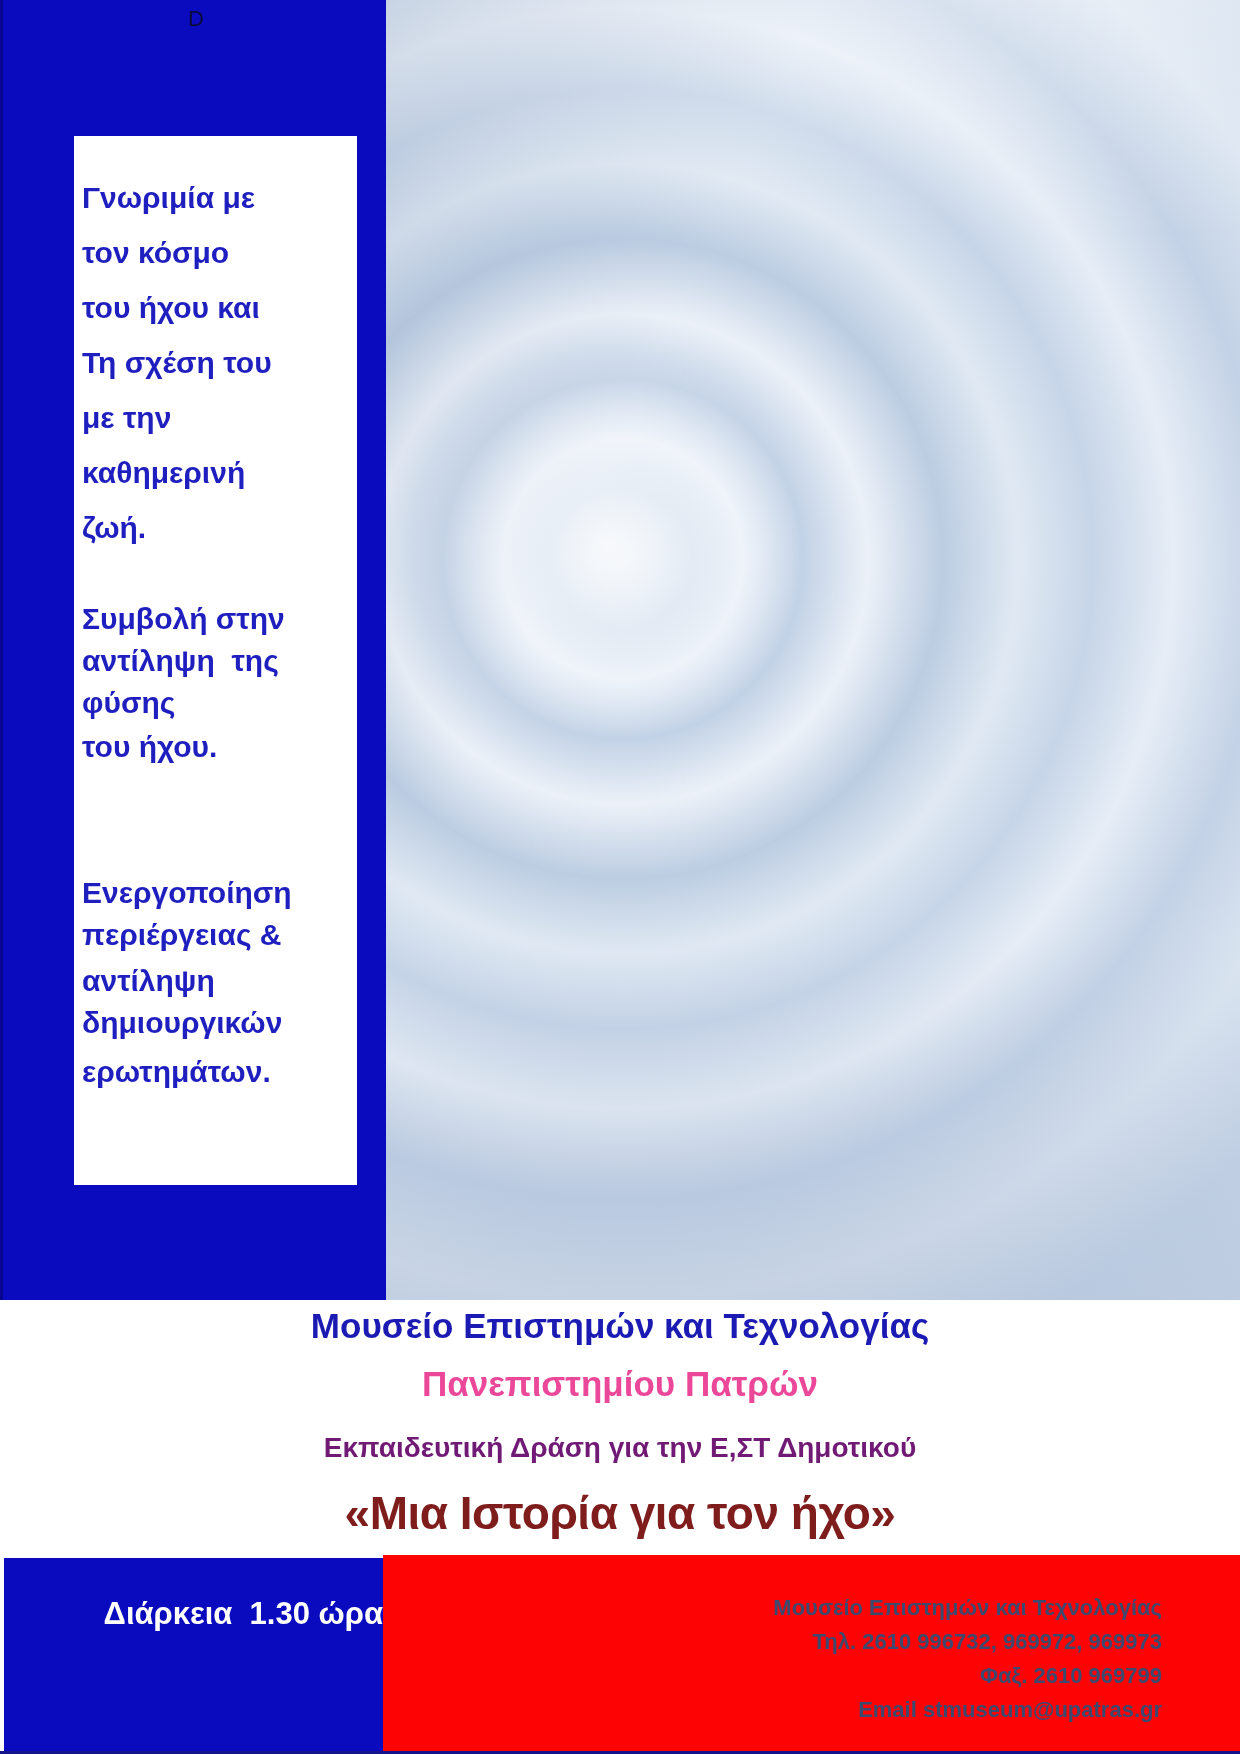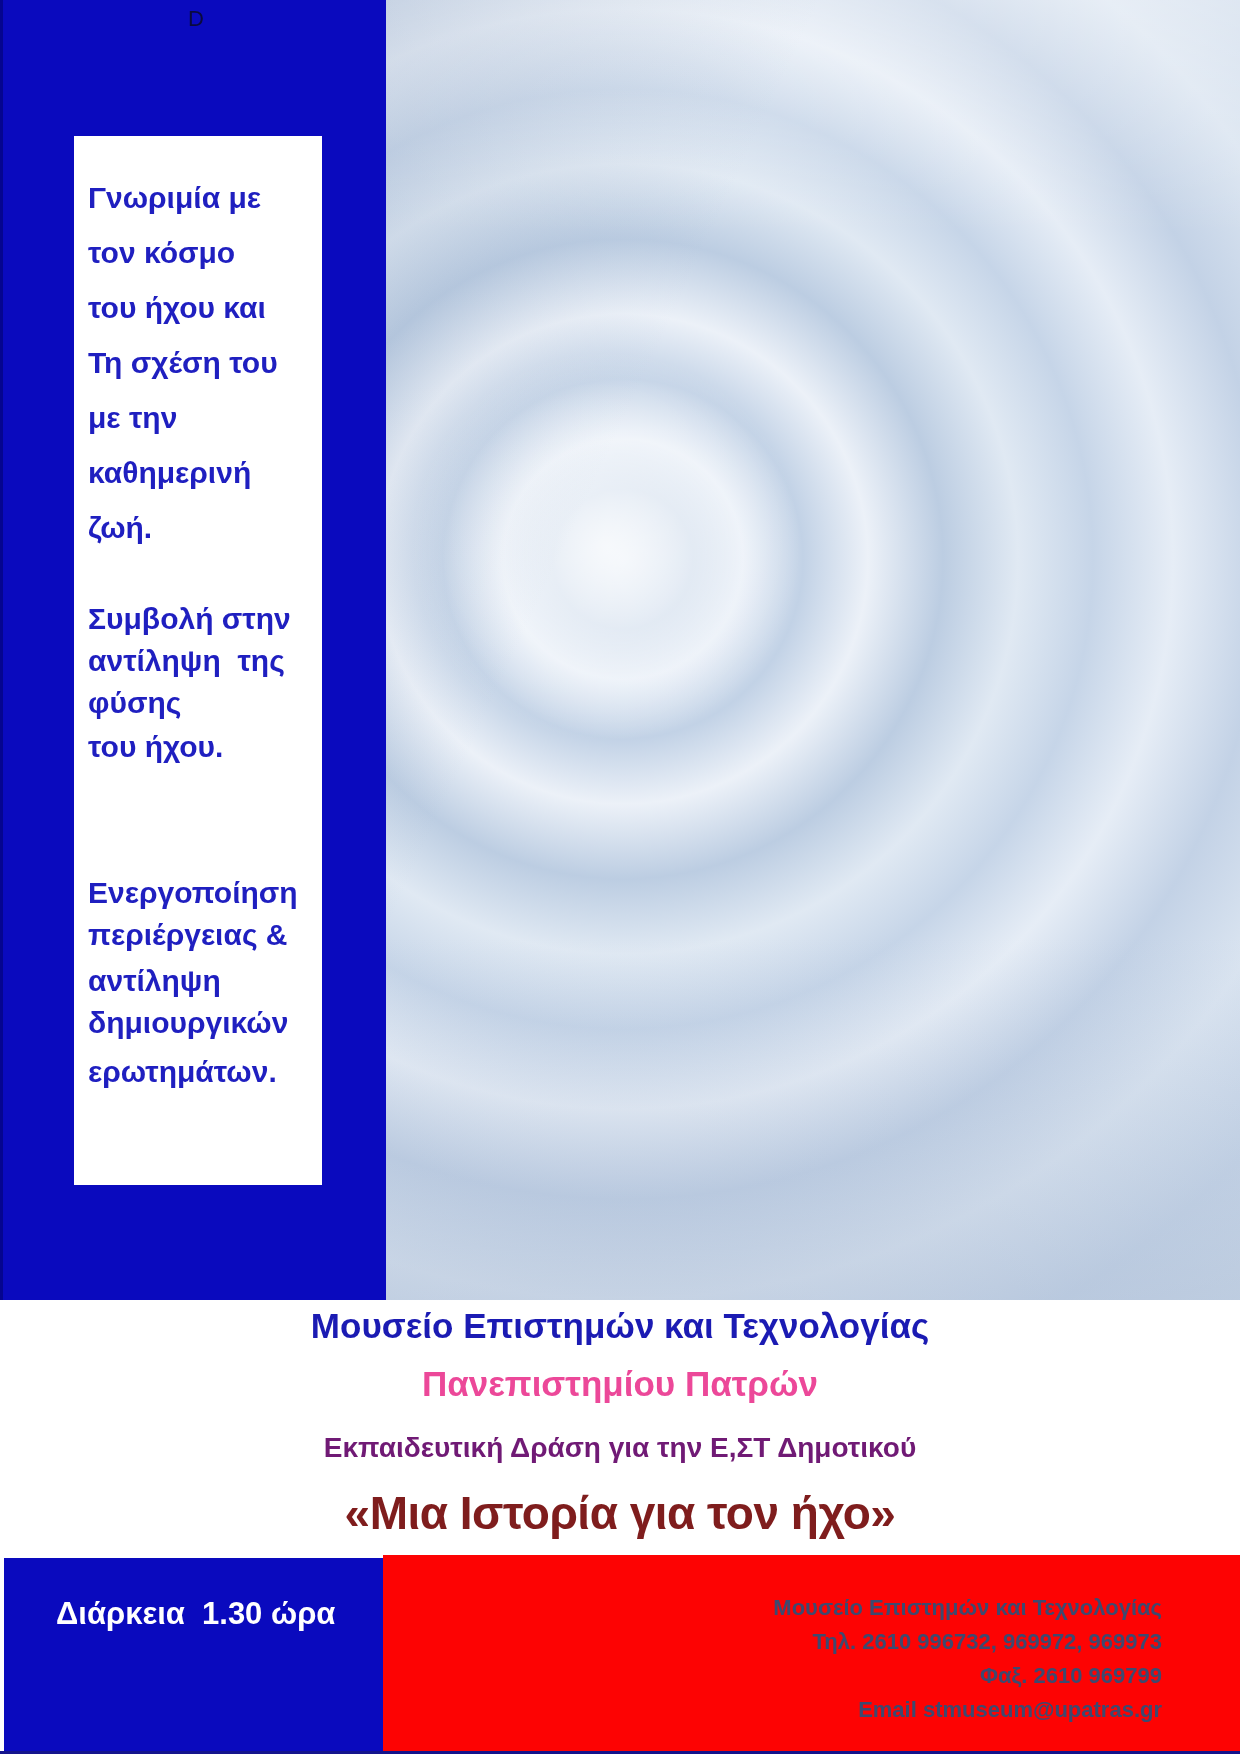--- a/index.html
+++ b/index.html
@@ -15,24 +15,24 @@
     position:absolute;left:0;top:0;width:383px;height:1300px;
     background:#0a0abe;
     border-left:3px solid #05058f;
   }
   .artifact-d{
     position:absolute;left:185px;top:6px;
     font-size:22px;color:#0a0a3c;font-weight:400;
   }
   
   .white-card{
-    position:absolute;left:71px;top:136px;width:248px;height:1049px;
+    position:absolute;left:71px;top:136px;width:283px;height:1049px;
     background:#ffffff;
     box-sizing:border-box;
-    padding:46px 6px 0 14px;
+    padding:46px 6px 0 8px;
   }
   .ln{
     font-size:30px;font-weight:bold;color:#1f1fc0;
     line-height:31px;margin:0 0 24px 0;white-space:pre;
   }
   .ln.tight{margin-bottom:11px;}
   .ln.sp60{margin-top:60px;}
   .ln.sp13{margin-top:13px;}
   .ln.sp115{margin-top:115px;}
   .ln.sp15{margin-top:15px;}
@@ -63,20 +63,21 @@
   }
   .org1{top:1306px;font-size:35px;font-weight:bold;color:#1b1bb3;}
   .org2{top:1364px;font-size:35px;font-weight:bold;color:#ec4899;}
   .subtitle{top:1432px;font-size:28px;font-weight:700;color:#701a75;}
   .title-red{top:1486px;font-size:46px;font-weight:bold;color:#7f1d1d;letter-spacing:-0.5px;}
   
   .footer-blue{
     position:absolute;left:4px;top:1558px;width:379px;height:196px;
     background:#0a0abe;box-sizing:border-box;
     padding:38px 0 0 52px;
+    text-align:right;
   }
   .duration{
     font-size:31px;font-weight:bold;color:#ffffff;white-space:pre;
   }
   .footer-red{
     position:absolute;left:383px;top:1555px;width:857px;height:199px;
     background:#fd0303;box-sizing:border-box;
     padding:36px 78px 0 0;
     text-align:right;
   }

